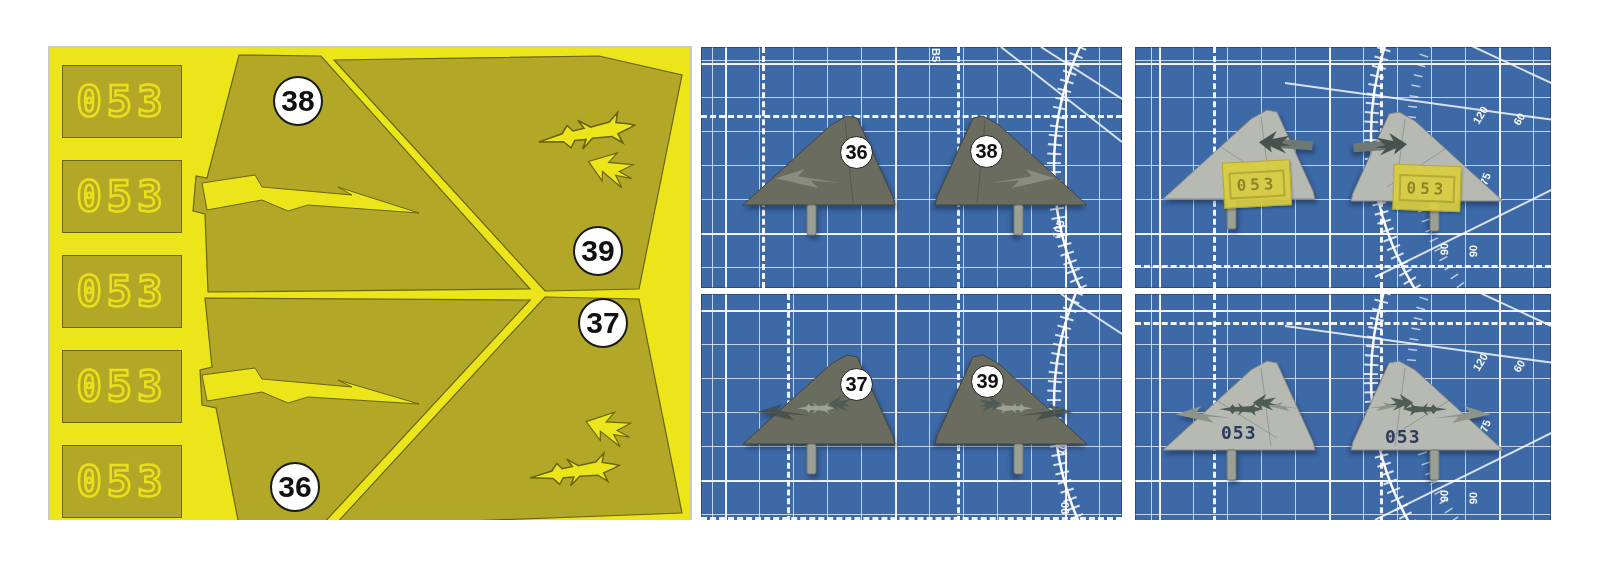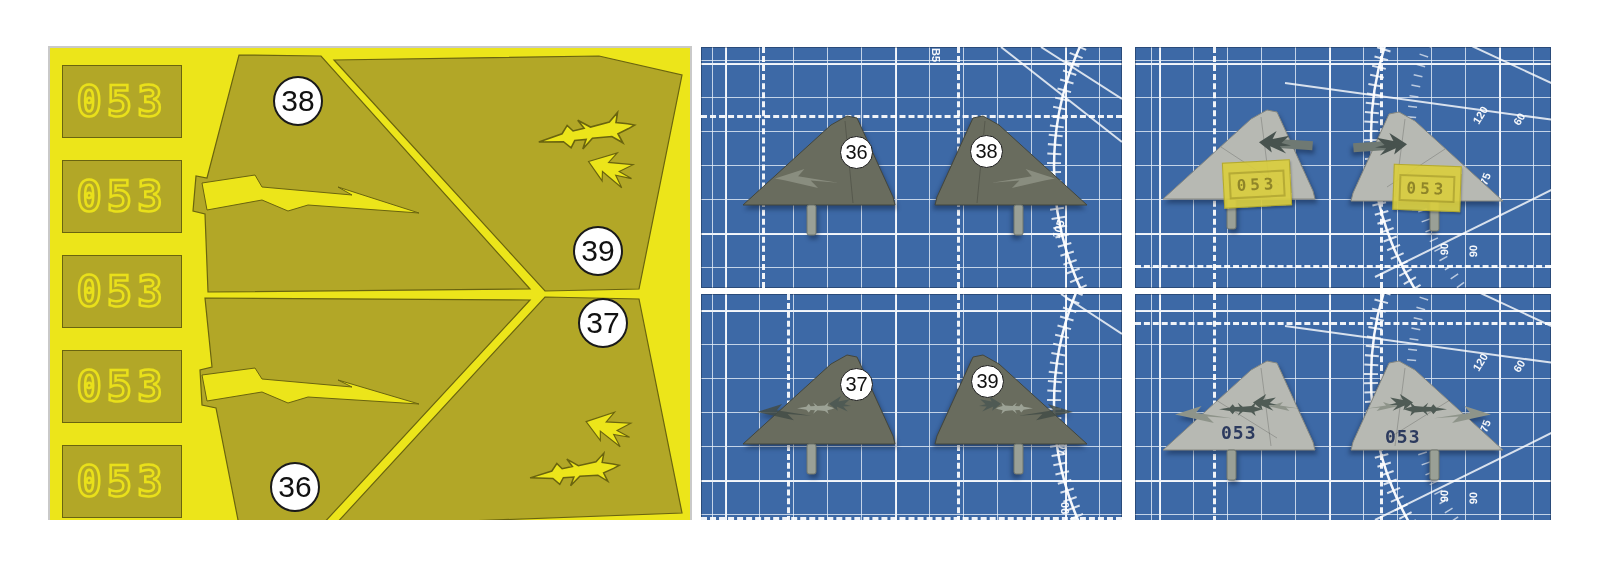--- a/index.html
+++ b/index.html
@@ -16,21 +16,21 @@
   .sheet{position:absolute;left:48px;top:46px;width:644px;height:484px;
          background:var(--c-sheet-bg);border:2px solid var(--c-sheet-border)}
   .sheet svg{position:absolute;left:0;top:0}
   .mask{fill:var(--c-sheet-olive);stroke:var(--c-sheet-outline);stroke-width:1.2}
   .cut{fill:var(--c-sheet-bg);stroke:var(--c-sheet-outline);stroke-width:1}
   .stencil-rect{position:absolute;left:12px;width:120px;height:73px;background:var(--c-sheet-olive);
          border:1.5px solid var(--c-sheet-outline);display:flex;align-items:center;justify-content:center}
   .stencil-text{font-family:"DejaVu Sans Mono",monospace;font-weight:bold;font-size:42px;letter-spacing:5px;
          color:transparent;-webkit-text-stroke:2.5px #e9e01a}
   .badge{position:absolute;border-radius:50%;background:var(--c-badge-bg);border:2px solid #1a1a1a;
-         display:flex;align-items:center;justify-content:center;color:var(--c-badge-text);font-weight:normal}
+         display:flex;align-items:center;justify-content:center;color:var(--c-badge-text);font-weight:bold}
   .badge.lg{width:50px;height:50px;font-size:30px}
   .badge.sm{width:33px;height:33px;font-size:20px;border-width:1.5px;z-index:6}
 
   
   .photo{position:absolute;overflow:hidden;background-color:var(--c-mat-blue);
      background-image:
        repeating-linear-gradient(to right, rgba(230,238,248,.8) 0 1px, transparent 1px 34px),
        repeating-linear-gradient(to bottom, rgba(230,238,248,.8) 0 1px, transparent 1px 34px),
        repeating-linear-gradient(to right, rgba(255,255,255,.95) 0 2px, transparent 2px 170px),
        repeating-linear-gradient(to bottom, rgba(255,255,255,.95) 0 2px, transparent 2px 170px);

